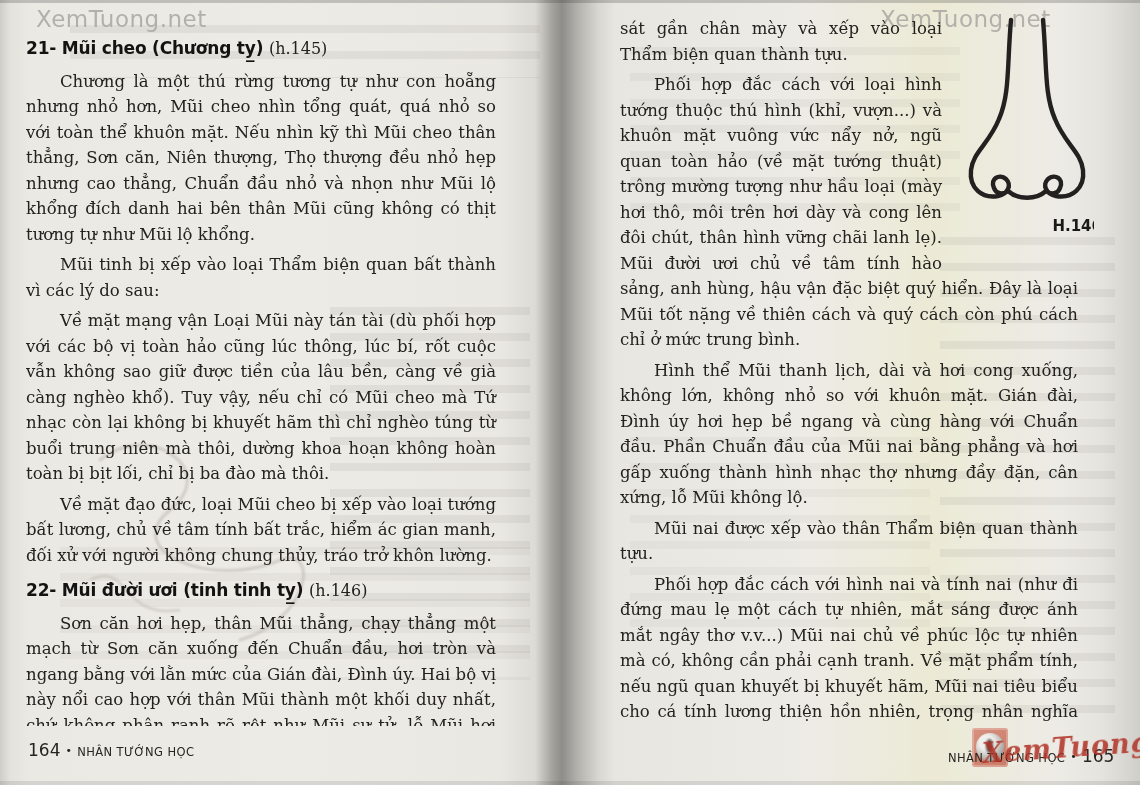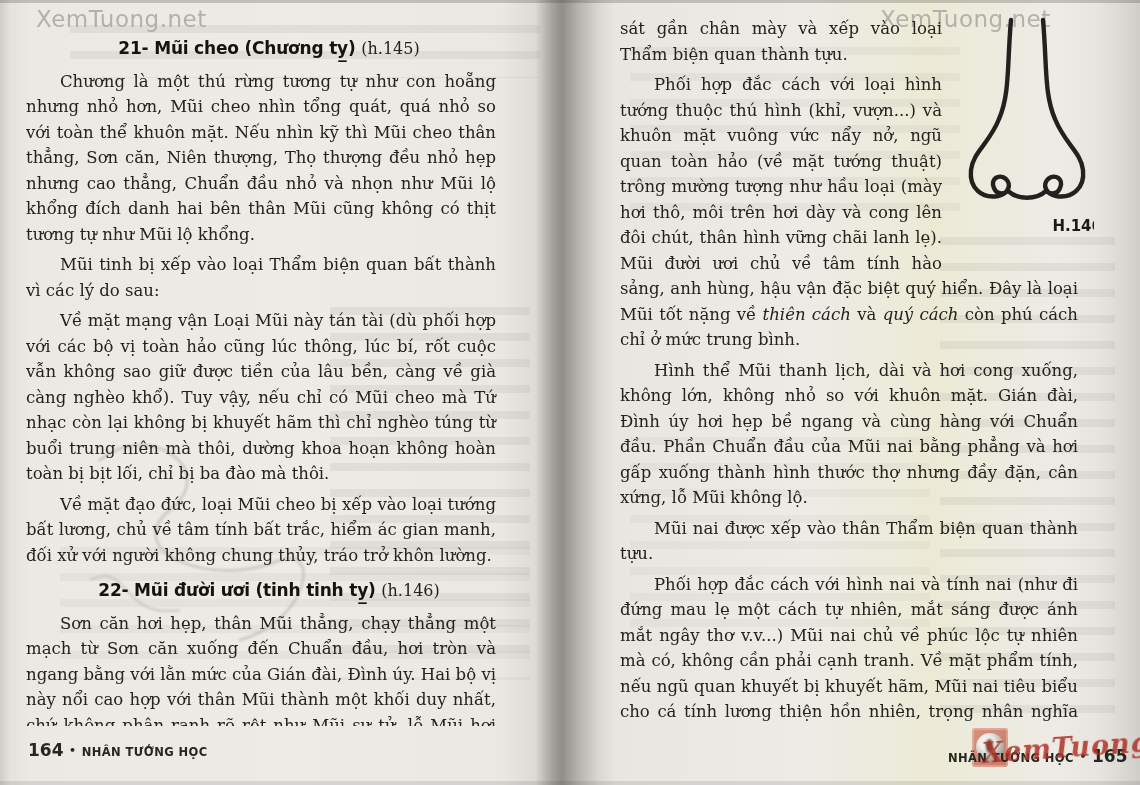--- a/index.html
+++ b/index.html
@@ -26,41 +26,41 @@
       transparent 0 7px, rgba(154,152,144,.28) 7px 15px, transparent 15px 26px);
   }
   .scribble{position:absolute;opacity:.5;filter:blur(1px);pointer-events:none;}
 
   
   .content{position:absolute;color:#23221f;font-size:16.5px;line-height:25.5px;text-align:justify;}
   .content p{margin:0 16px 5px 0;}
   p.indent{text-indent:34px;}
   .heading{
     font-family:"DejaVu Sans", sans-serif;font-weight:bold;color:#141311;
-    font-size:17px;letter-spacing:-.2px;margin:10px 0 7px 0;text-align:center;
+    font-size:17px;letter-spacing:-.2px;margin:10px 0 7px 0;text-align:left;
   }
   .heading .hr{font-family:"DejaVu Serif",serif;font-weight:normal;font-size:16px;color:#23221f;letter-spacing:0;}
-  .it{font-style:italic;}
+  .it{}
 
   
   .wm{
     position:absolute;font-family:"DejaVu Sans",sans-serif;font-size:23px;
     color:#a9a7a2;opacity:.85;letter-spacing:.5px;pointer-events:none;
   }
 
   
   .figwrap{float:right;position:relative;}
   .figlabel{
     font-family:"DejaVu Sans",sans-serif;font-weight:bold;font-size:15px;color:#1b1a18;
     text-align:right;text-indent:0;
   }
   .fig-svg{display:block;margin:0 auto;}
 
   
-  .footer{position:absolute;font-family:"DejaVu Sans",sans-serif;font-weight:bold;color:#26251f;white-space:nowrap;}
+  .footer{position:absolute;font-family:"DejaVu Sans",sans-serif;font-weight:normal;color:#26251f;white-space:nowrap;}
   .footer .pnum{font-size:17px;}
   .footer .btitle{font-size:11.5px;letter-spacing:.4px;}
   .footer .bullet{font-size:11px;vertical-align:2px;}
   .stamp{
     position:absolute;width:36px;height:39px;border-radius:3px;
     background:linear-gradient(135deg,#d79180,#c97b66);
     box-shadow:inset 0 0 0 2px rgba(255,255,255,.25);
   }
   .stamp .orb{
     position:absolute;left:4px;top:5px;width:28px;height:28px;border-radius:50%;
@@ -137,21 +137,21 @@
           </g>
         </svg>
         <div class="figlabel">H.146</div>
       </div>
 
       <p>sát gần chân mày và xếp vào loại Thẩm biện quan thành tựu.</p>
       <p class="indent"><span>Phối hợp đắc cách với loại hình tướng thuộc thú hình (khỉ, vượn...) và khuôn mặt vuông vức nẩy nở, ngũ quan toàn hảo (về mặt tướng thuật) trông mường tượng như hầu loại (mày hơi thô, môi trên hơi dày và cong lên đôi chút, thân hình vững chãi lanh lẹ). Mũi đười ươi chủ về tâm tính hào sảng, anh hùng, hậu vận đặc biệt quý hiển. Đây là loại Mũi tốt nặng về </span><span class="it">thiên cách</span><span> và </span><span class="it">quý cách</span><span> còn phú cách chỉ ở mức trung bình.</span></p>
 
 
 
-      <p class="indent">Hình thể Mũi thanh lịch, dài và hơi cong xuống, không lớn, không nhỏ so với khuôn mặt. Gián đài, Đình úy hơi hẹp bề ngang và cùng hàng với Chuẩn đầu. Phần Chuẩn đầu của Mũi nai bằng phẳng và hơi gấp xuống thành hình thước thợ nhưng đầy đặn, cân xứng, lỗ Mũi không lộ.</p>
+      <p class="indent">Hình thể Mũi thanh lịch, dài và hơi cong xuống, không lớn, không nhỏ so với khuôn mặt. Gián đài, Đình úy hơi hẹp bề ngang và cùng hàng với Chuẩn đầu. Phần Chuẩn đầu của Mũi nai bằng phẳng và hơi gấp xuống thành hình nhạc thợ nhưng đầy đặn, cân xứng, lỗ Mũi không lộ.</p>
       <p class="indent">Mũi nai được xếp vào thân Thẩm biện quan thành tựu.</p>
       <p class="indent">Phối hợp đắc cách với hình nai và tính nai (như đi đứng mau lẹ một cách tự nhiên, mắt sáng được ánh mắt ngây thơ v.v...) Mũi nai chủ về phúc lộc tự nhiên mà có, không cần phải cạnh tranh. Về mặt phẩm tính, nếu ngũ quan khuyết bị khuyết hãm, Mũi nai tiêu biểu cho cá tính lương thiện hồn nhiên, trọng nhân nghĩa và</p>
     </div>
 
     <div style="position:absolute;left:948px;top:718px;width:175px;height:60px;">
       <div class="stamp" style="left:24px;top:10px;">
         <div class="orb"></div>
       </div>
       <div class="footer" style="left:0;top:28px;">
         <span class="btitle">NHÂN TƯỚNG HỌC</span>

